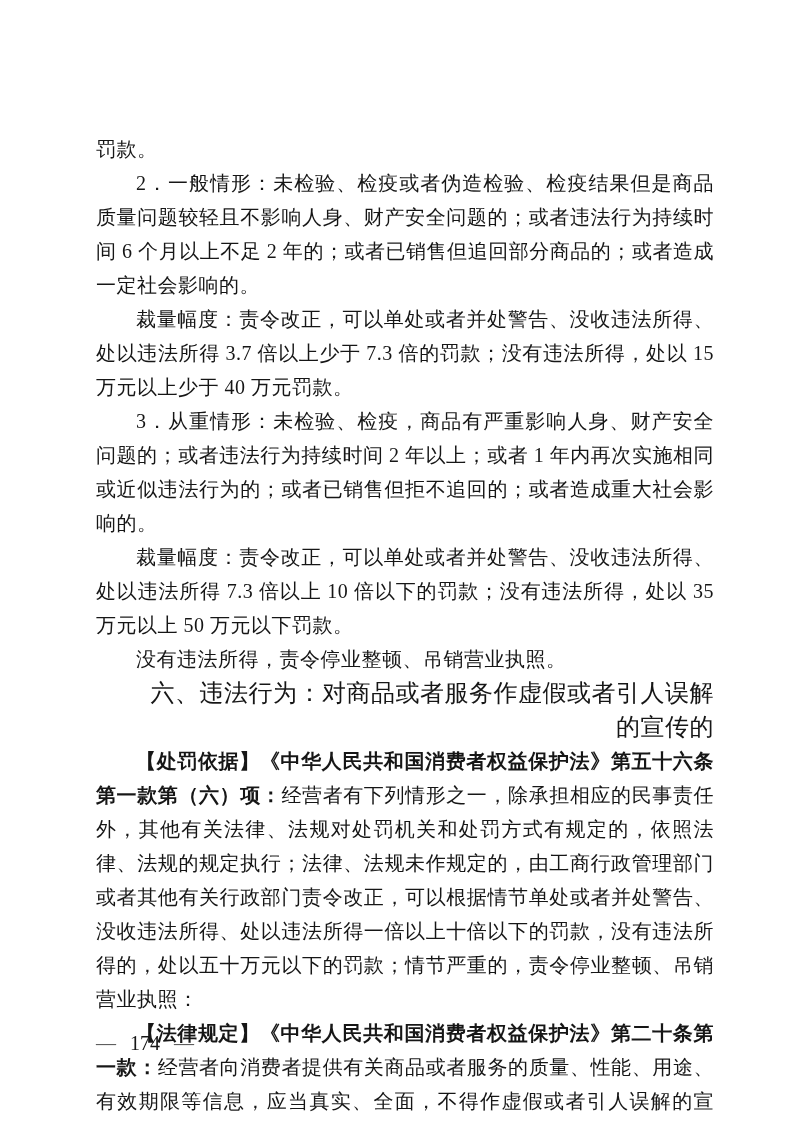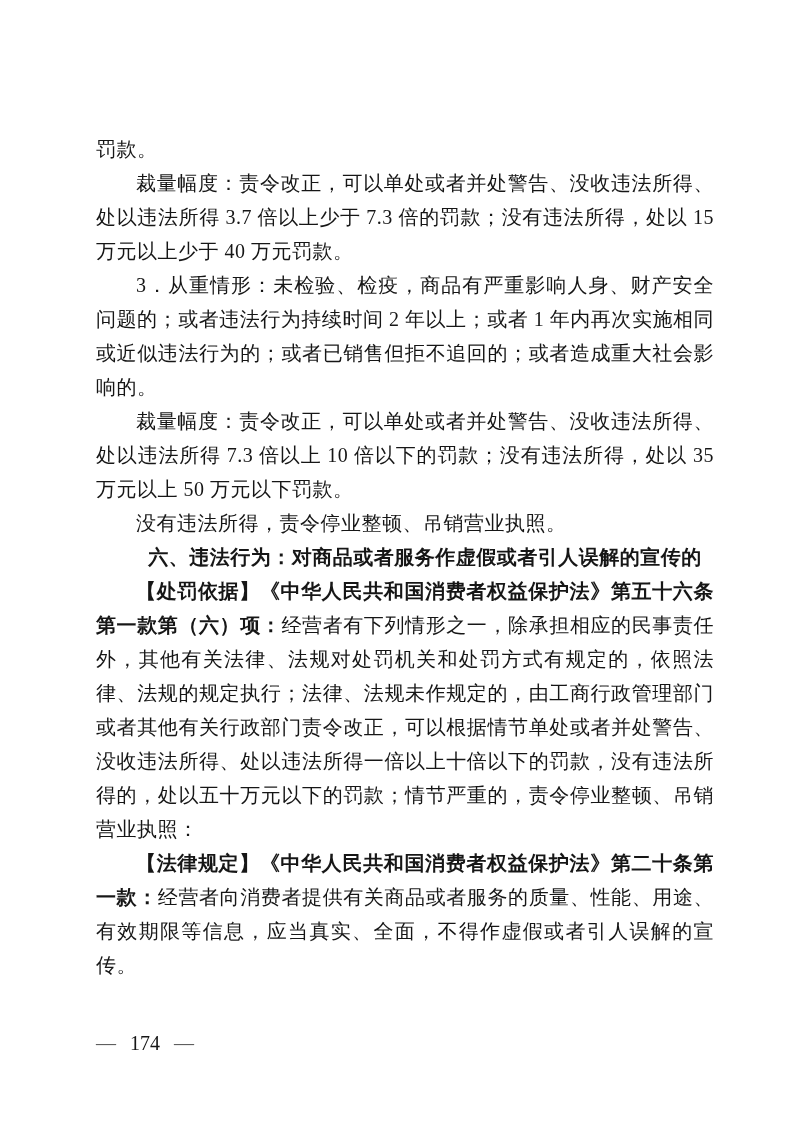--- a/index.html
+++ b/index.html
@@ -24,25 +24,25 @@
     width: 618px;
     font-size: 20px;
     line-height: 34px;
     text-align: justify;
     letter-spacing: 0.5px;
   }
   .para { text-indent: 2em; }
   .para.no-indent { text-indent: 0; }
   .heading {
     font-family: "Liberation Sans", "DejaVu Sans", sans-serif;
-    font-weight: 700;
-    font-size: 20px;
+    font-weight: 400;
+    font-size: 24px;
     line-height: 34px;
     text-indent: 2em;
-    text-align: center;
+    text-align: right;
   }
   .lead { font-weight: 700; }
   .footer {
     position: absolute;
     left: 96px;
     top: 1030px;
     font-size: 20px;
     line-height: 26px;
     color: #222222;
     display: flex;
@@ -59,20 +59,21 @@
 </style>
 </head>
 <body>
 
 <div class="page">
 
   <main class="doc">
 
     <p class="para no-indent">罚款。</p>
 
+    <p class="para">2．一般情形：未检验、检疫或者伪造检验、检疫结果但是商品质量问题较轻且不影响人身、财产安全问题的；或者违法行为持续时间 6 个月以上不足 2 年的；或者已销售但追回部分商品的；或者造成一定社会影响的。</p>
 
     <p class="para">裁量幅度：责令改正，可以单处或者并处警告、没收违法所得、处以违法所得 3.7 倍以上少于 7.3 倍的罚款；没有违法所得，处以 15 万元以上少于 40 万元罚款。</p>
 
     <p class="para">3．从重情形：未检验、检疫，商品有严重影响人身、财产安全问题的；或者违法行为持续时间 2 年以上；或者 1 年内再次实施相同或近似违法行为的；或者已销售但拒不追回的；或者造成重大社会影响的。</p>
 
     <p class="para">裁量幅度：责令改正，可以单处或者并处警告、没收违法所得、处以违法所得 7.3 倍以上 10 倍以下的罚款；没有违法所得，处以 35 万元以上 50 万元以下罚款。</p>
 
     <p class="para">没有违法所得，责令停业整顿、吊销营业执照。</p>
 
     <h2 class="heading">六、违法行为：对商品或者服务作虚假或者引人误解的宣传的</h2>

